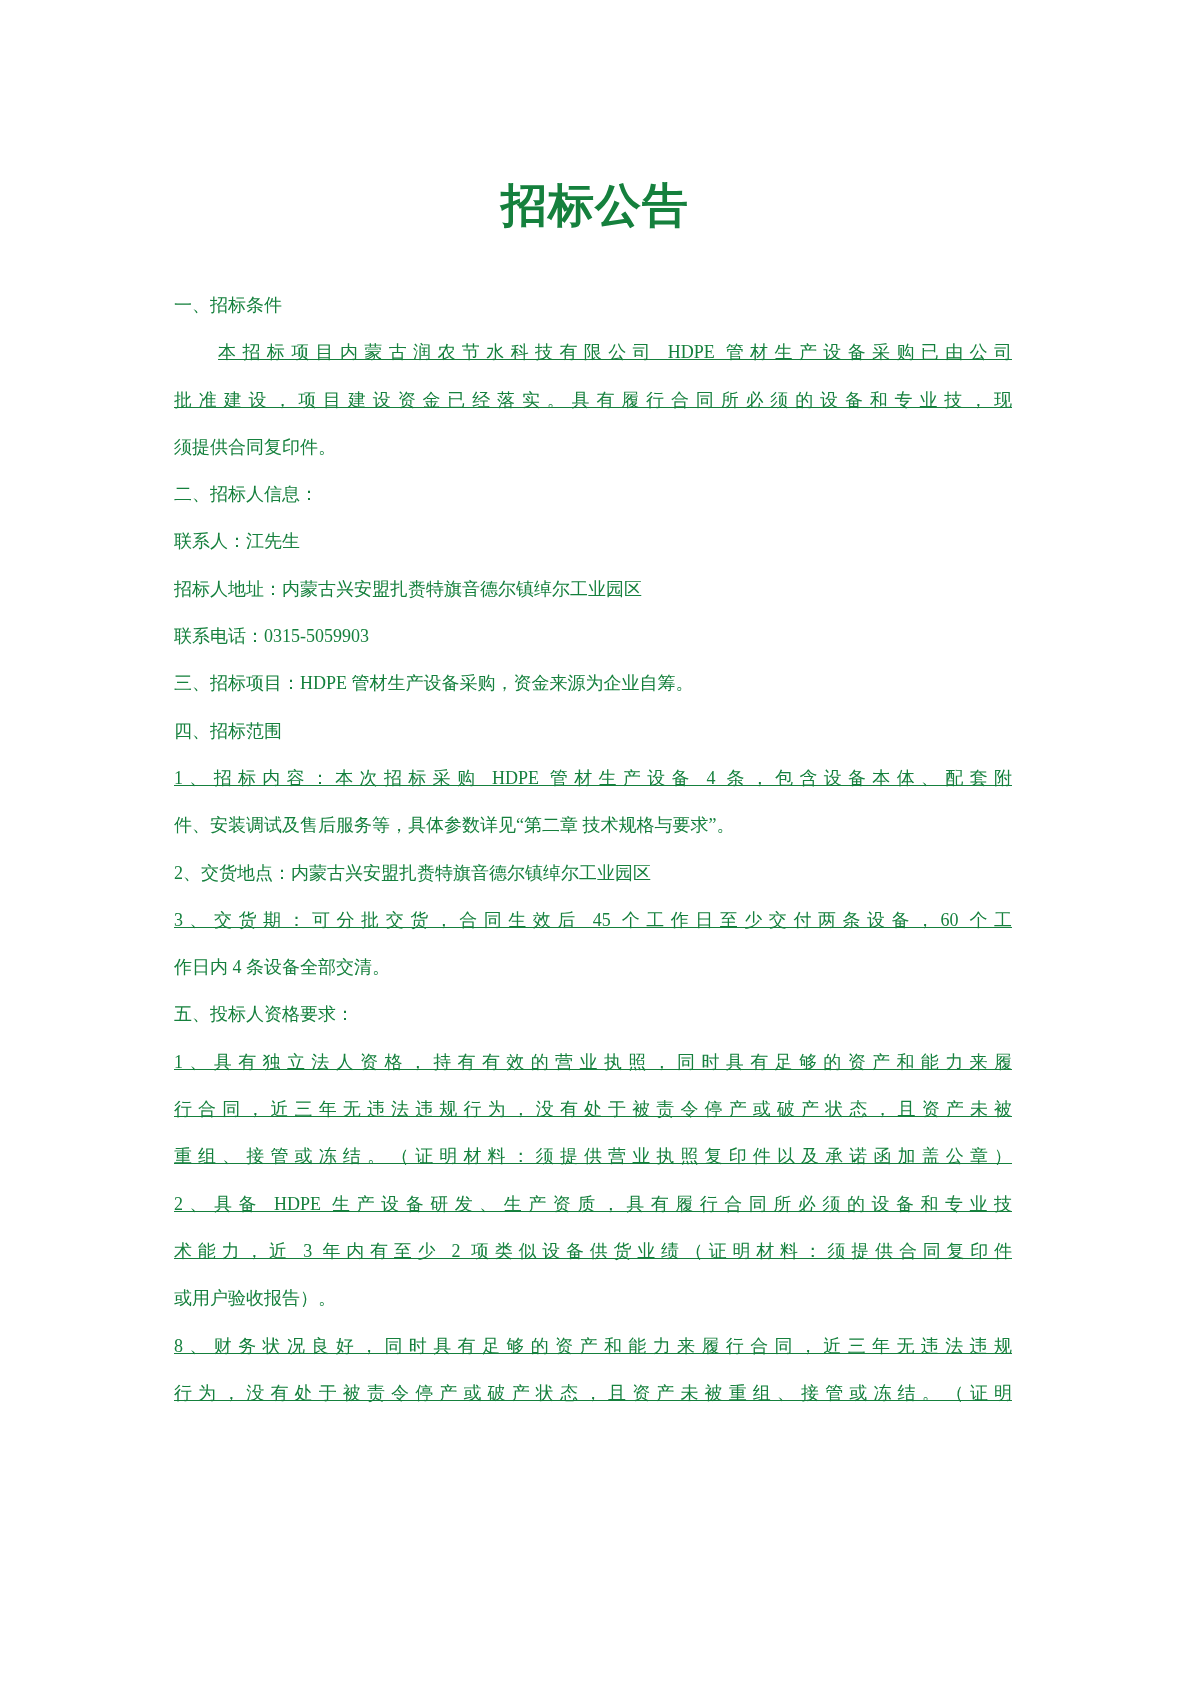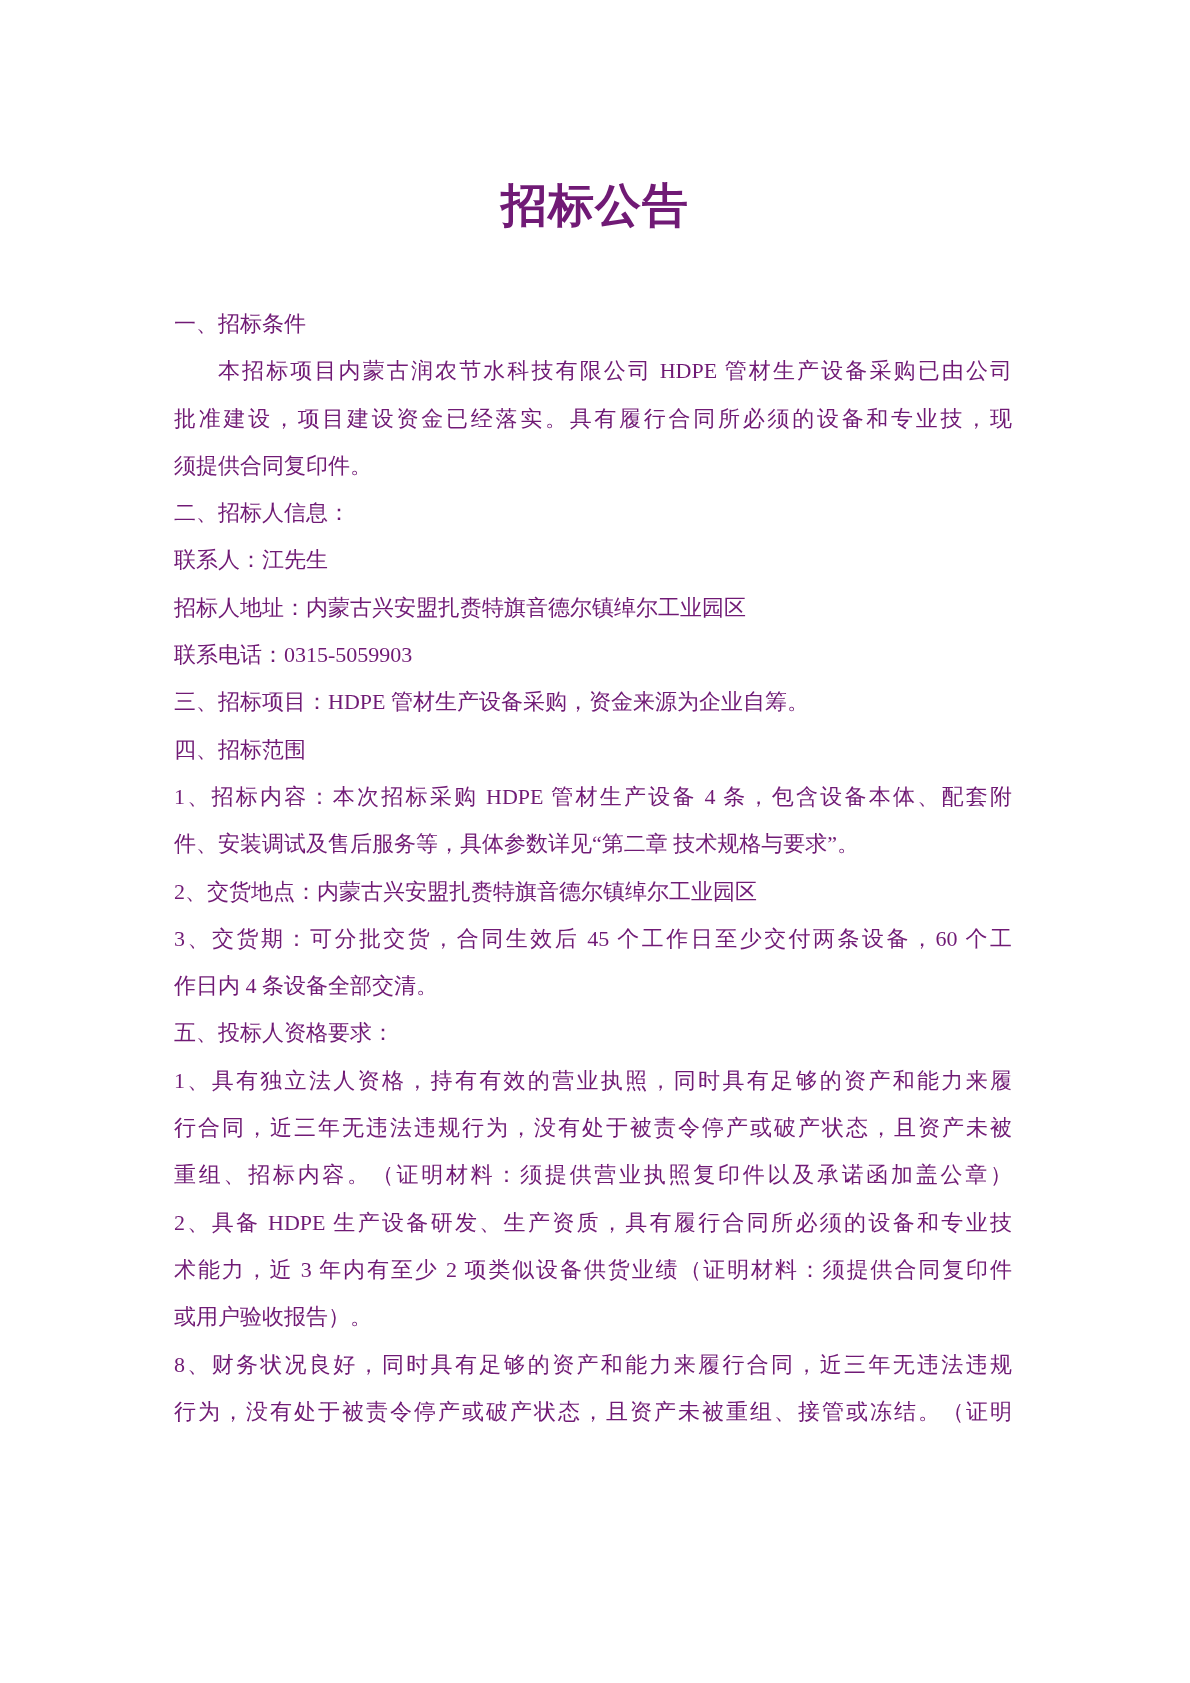--- a/index.html
+++ b/index.html
@@ -7,53 +7,54 @@
     padding: 0;
     background: #ffffff;
   }
   .page {
     position: relative;
     width: 1190px;
     height: 1683px;
     background: #ffffff;
     overflow: hidden;
     font-family: "Liberation Serif", "DejaVu Serif", serif;
-    color: #701a75;
+    color: #15803d;
   }
   .doc-title {
     position: absolute;
     top: 178px;
     left: 0;
     width: 100%;
     margin: 0;
     text-align: center;
     font-size: 46px;
     line-height: 56px;
     font-weight: 700;
     letter-spacing: 1px;
   }
   .doc-body {
     position: absolute;
     left: 174px;
-    top: 300px;
+    top: 282px;
     width: 838px;
-    font-size: 22px;
+    font-size: 18px;
     line-height: 47.3px;
   }
   .ln {
     height: 47.3px;
     overflow: hidden;
     white-space: nowrap;
     text-align: left;
   }
   
   .j {
     white-space: normal;
     text-align: justify;
     text-align-last: justify;
+    text-decoration: underline;
   }
   
   .indent {
     text-indent: 44px;
   }
 </style>
 </head>
 <body>
 
 <div class="page">
@@ -72,21 +73,21 @@
     <div class="ln">三、招标项目：HDPE 管材生产设备采购，资金来源为企业自筹。</div>
     <div class="ln">四、招标范围</div>
     <div class="ln j">1、招标内容：本次招标采购 HDPE 管材生产设备 4 条，包含设备本体、配套附</div>
     <div class="ln">件、安装调试及售后服务等，具体参数详见“第二章 技术规格与要求”。</div>
     <div class="ln">2、交货地点：内蒙古兴安盟扎赉特旗音德尔镇绰尔工业园区</div>
     <div class="ln j">3、交货期：可分批交货，合同生效后 45 个工作日至少交付两条设备，60 个工</div>
     <div class="ln">作日内 4 条设备全部交清。</div>
     <div class="ln">五、投标人资格要求：</div>
     <div class="ln j">1、具有独立法人资格，持有有效的营业执照，同时具有足够的资产和能力来履</div>
     <div class="ln j">行合同，近三年无违法违规行为，没有处于被责令停产或破产状态，且资产未被</div>
-    <div class="ln j">重组、招标内容。（证明材料：须提供营业执照复印件以及承诺函加盖公章）</div>
+    <div class="ln j">重组、接管或冻结。（证明材料：须提供营业执照复印件以及承诺函加盖公章）</div>
     <div class="ln j">2、具备 HDPE 生产设备研发、生产资质，具有履行合同所必须的设备和专业技</div>
     <div class="ln j">术能力，近 3 年内有至少 2 项类似设备供货业绩（证明材料：须提供合同复印件</div>
     <div class="ln">或用户验收报告）。</div>
     <div class="ln j">8、财务状况良好，同时具有足够的资产和能力来履行合同，近三年无违法违规</div>
     <div class="ln j">行为，没有处于被责令停产或破产状态，且资产未被重组、接管或冻结。（证明</div>
   </div>
 
 </div>
 
 </body></html>

